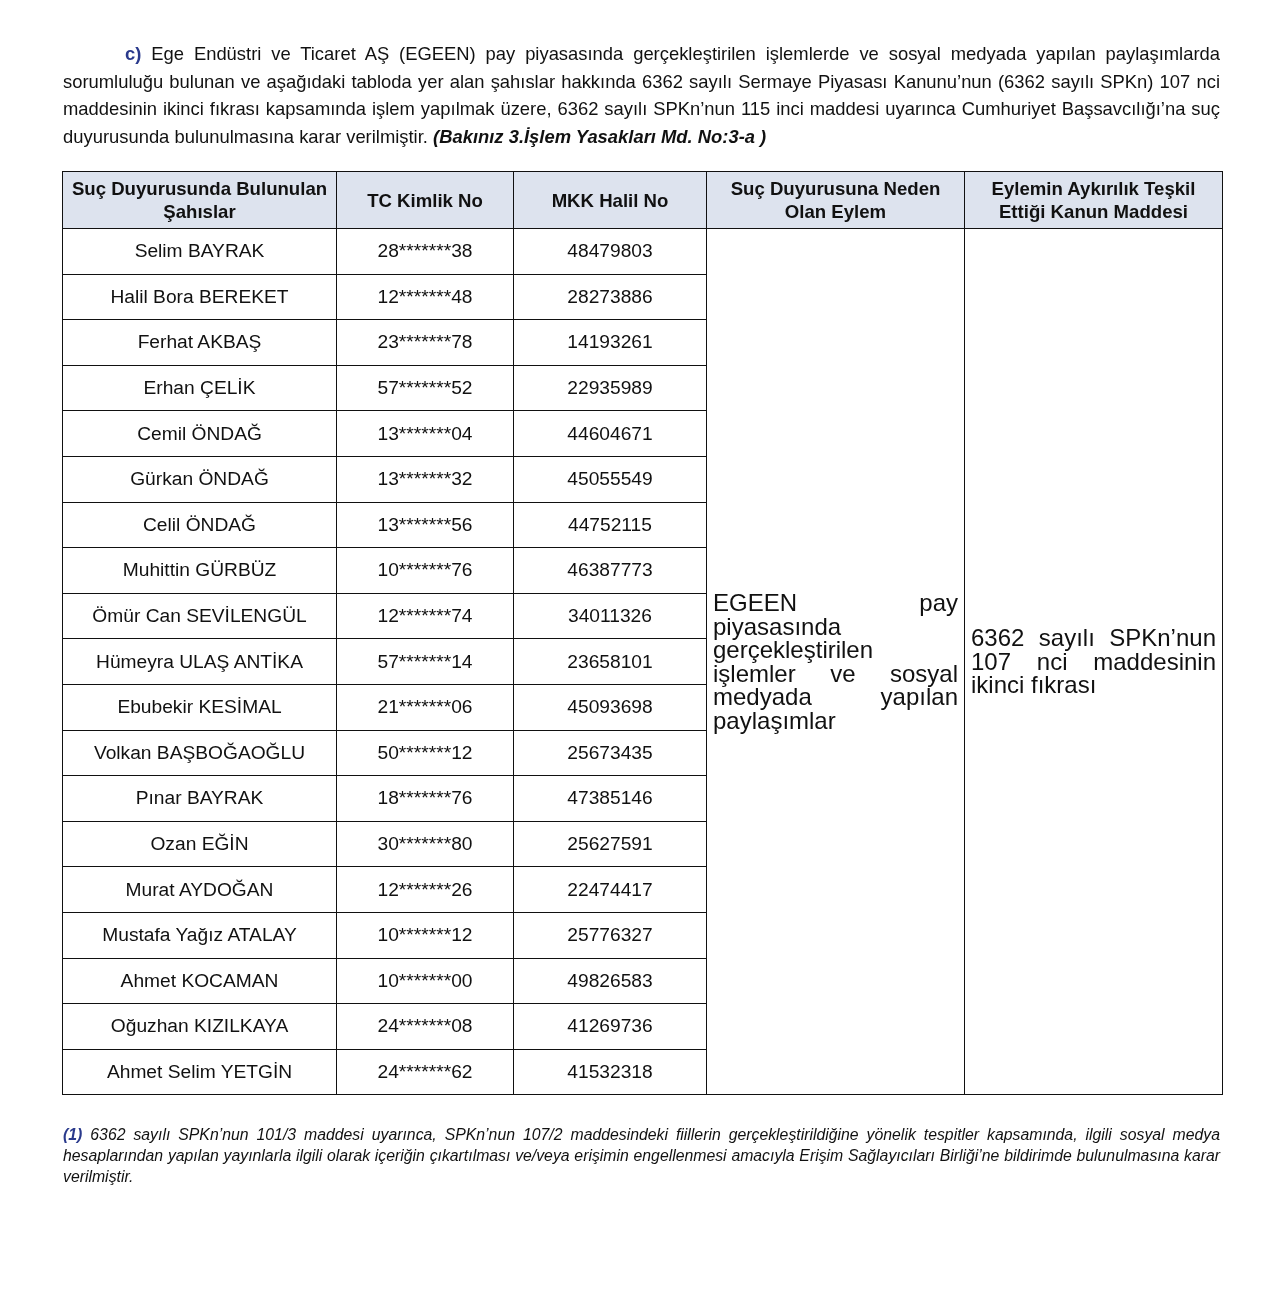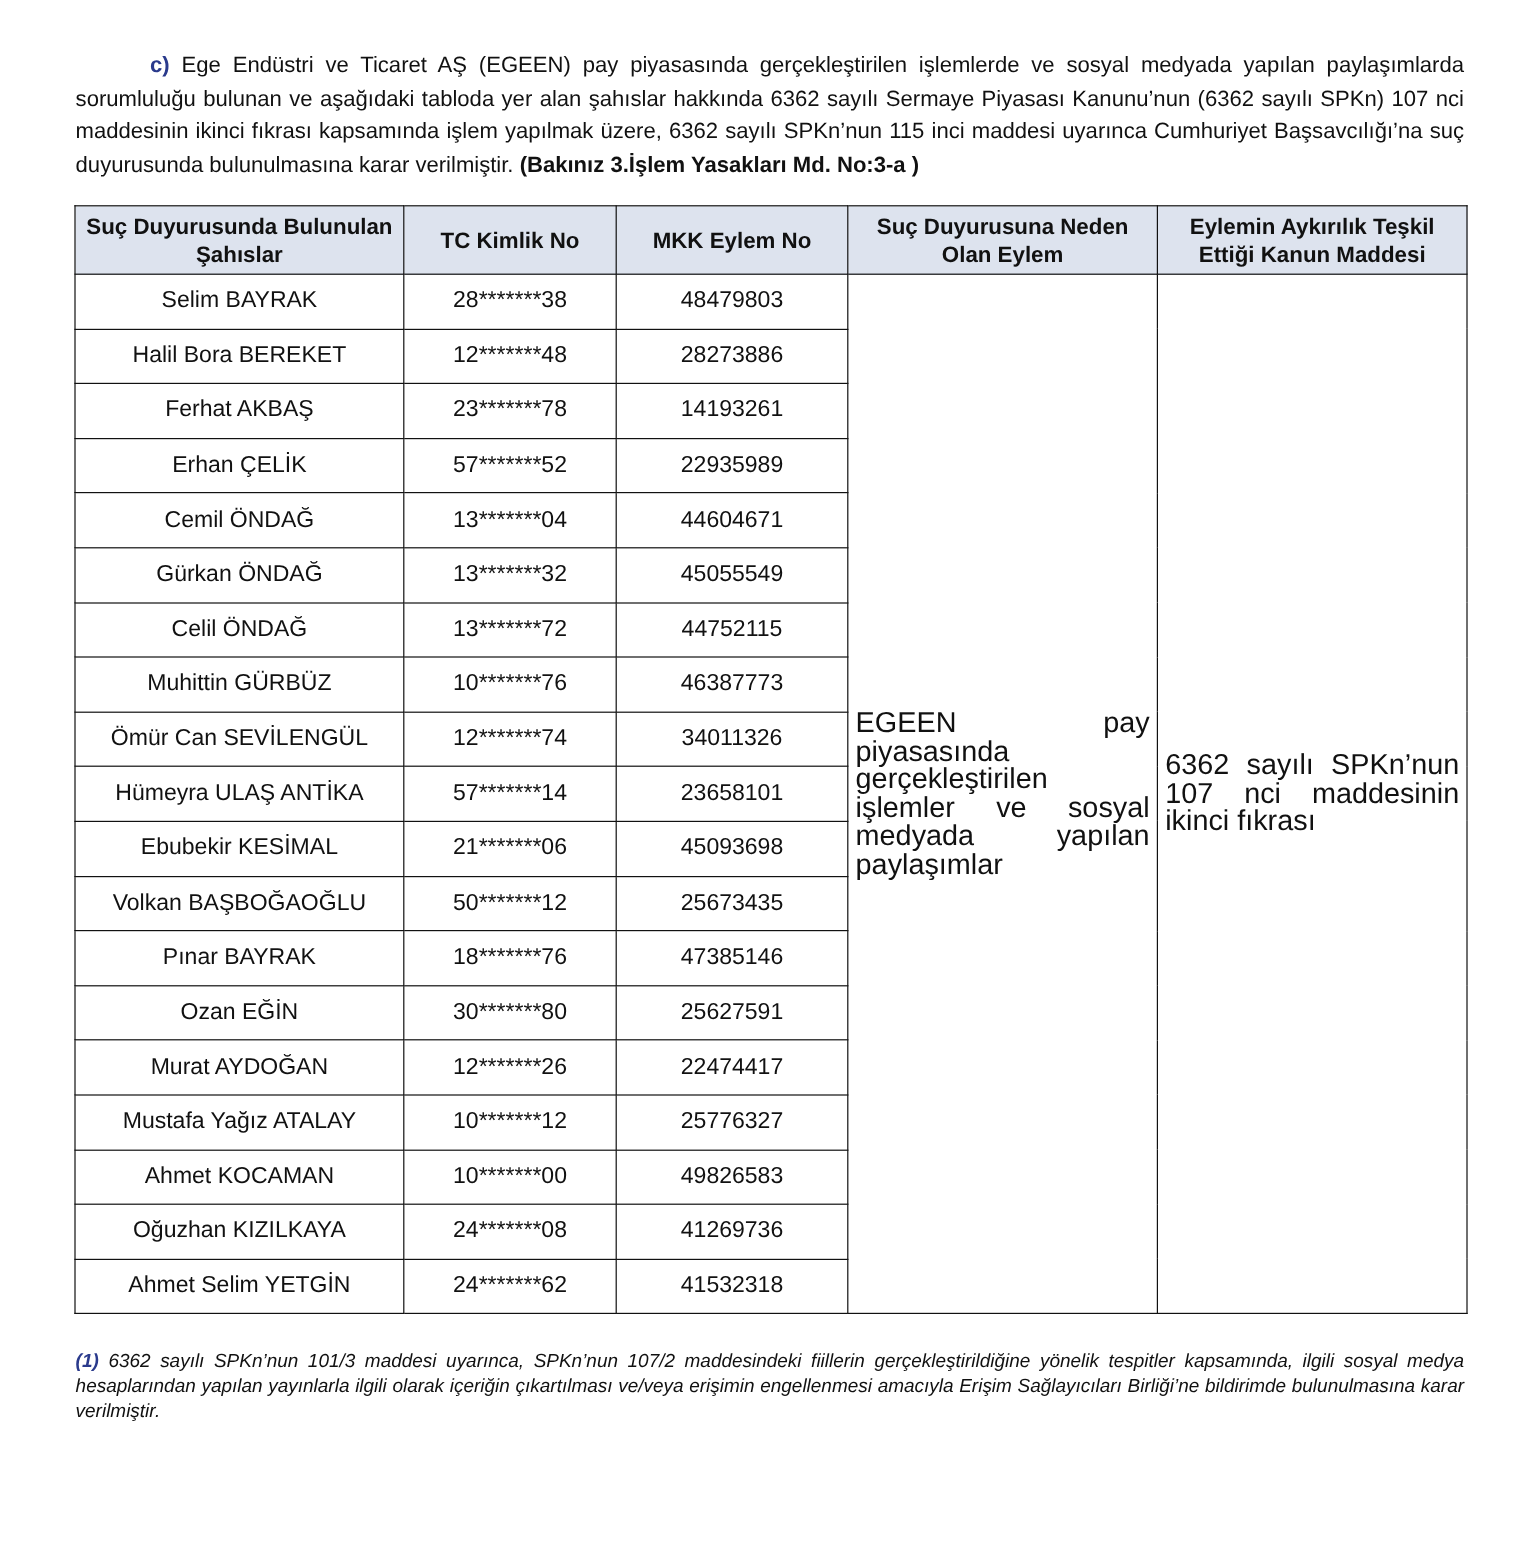--- a/index.html
+++ b/index.html
@@ -7,21 +7,21 @@
       width: 1280px; height: 1299px; position: relative;
       font-family: "Liberation Sans", sans-serif; color: #111;
     }
     .intro {
       position: absolute; left: 63px; top: 40px; width: 1157px;
       font-size: 18.4px; line-height: 27.6px; text-align: justify;
       text-align-last: left;
     }
     .intro .first { text-indent: 62px; }
     .intro .label { color: #2a3a8c; font-weight: bold; }
-    .intro .ref { font-weight: bold; }
+    .intro .ref { font-weight: bold; font-style: italic; }
     table.main {
       position: absolute; left: 62px; top: 171px; width: 1160px;
       border-collapse: collapse; table-layout: fixed;
       font-size: 19.2px;
     }
     table.main th, table.main td {
       border: 1.6px solid #111; padding: 0 6px;
     }
     table.main th {
       background: #dde3ee; font-weight: bold; text-align: center;
@@ -57,21 +57,21 @@
     <col style="width:274px">
     <col style="width:177px">
     <col style="width:193px">
     <col style="width:258px">
     <col style="width:258px">
   </colgroup>
   <thead>
     <tr>
       <th>Suç Duyurusunda Bulunulan Şahıslar</th>
       <th>TC Kimlik No</th>
-      <th>MKK Eylem No</th>
+      <th>MKK Halil No</th>
       <th>Suç Duyurusuna Neden Olan Eylem</th>
       <th>Eylemin Aykırılık Teşkil Ettiği Kanun Maddesi</th>
     </tr>
   </thead>
   <tbody id="tbody">
       <tr>
         <td class="name">Selim BAYRAK</td>
         <td class="tc">28*******38</td>
         <td class="mkk">48479803</td>
         <td class="merged" rowspan="19">EGEEN pay piyasasında gerçekleştirilen işlemler ve sosyal medyada yapılan paylaşımlar</td>
@@ -97,21 +97,21 @@
         <td class="tc">13*******04</td>
         <td class="mkk">44604671</td>
       </tr>
       <tr>
         <td class="name">Gürkan ÖNDAĞ</td>
         <td class="tc">13*******32</td>
         <td class="mkk">45055549</td>
       </tr>
       <tr>
         <td class="name">Celil ÖNDAĞ</td>
-        <td class="tc">13*******72</td>
+        <td class="tc">13*******56</td>
         <td class="mkk">44752115</td>
       </tr>
       <tr>
         <td class="name">Muhittin GÜRBÜZ</td>
         <td class="tc">10*******76</td>
         <td class="mkk">46387773</td>
       </tr>
       <tr>
         <td class="name">Ömür Can SEVİLENGÜL</td>
         <td class="tc">12*******74</td>

